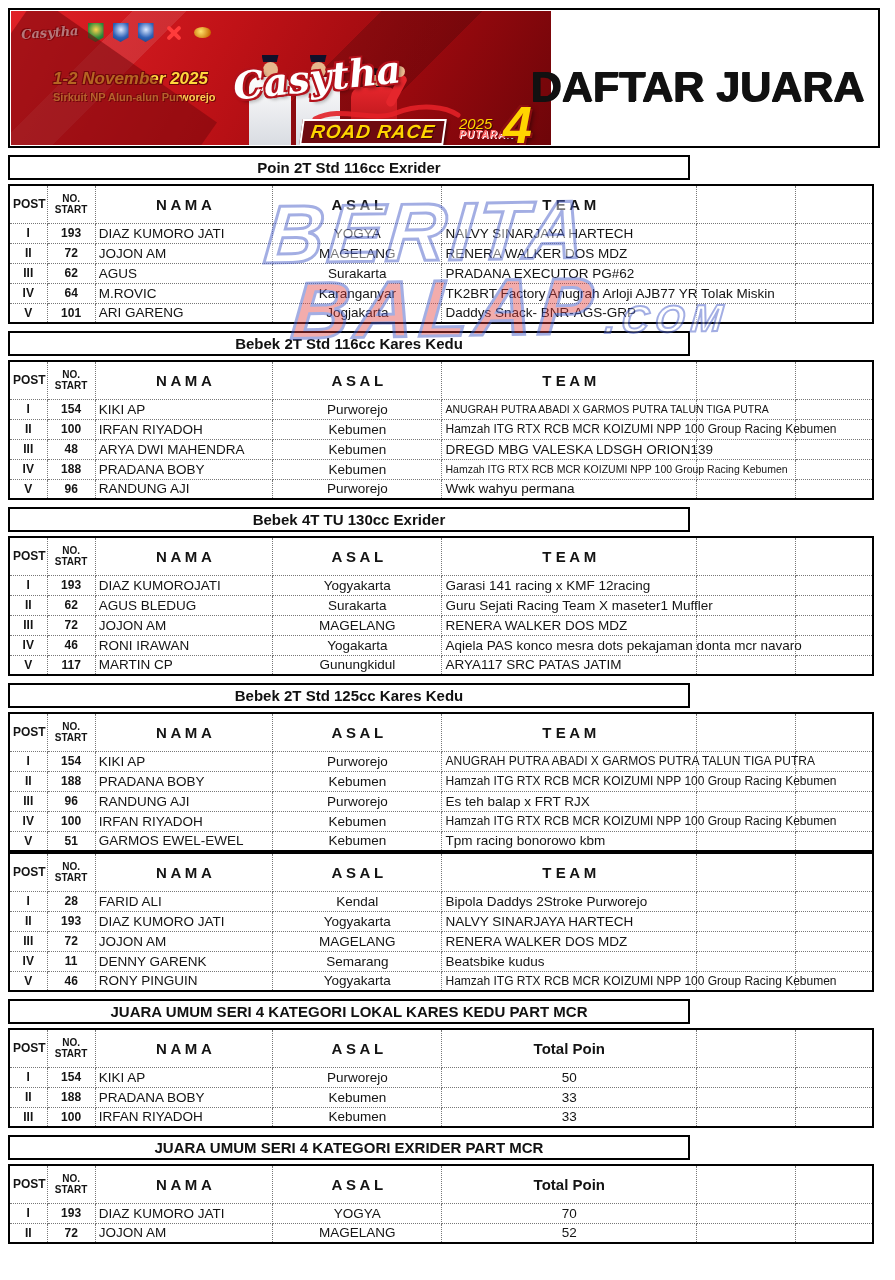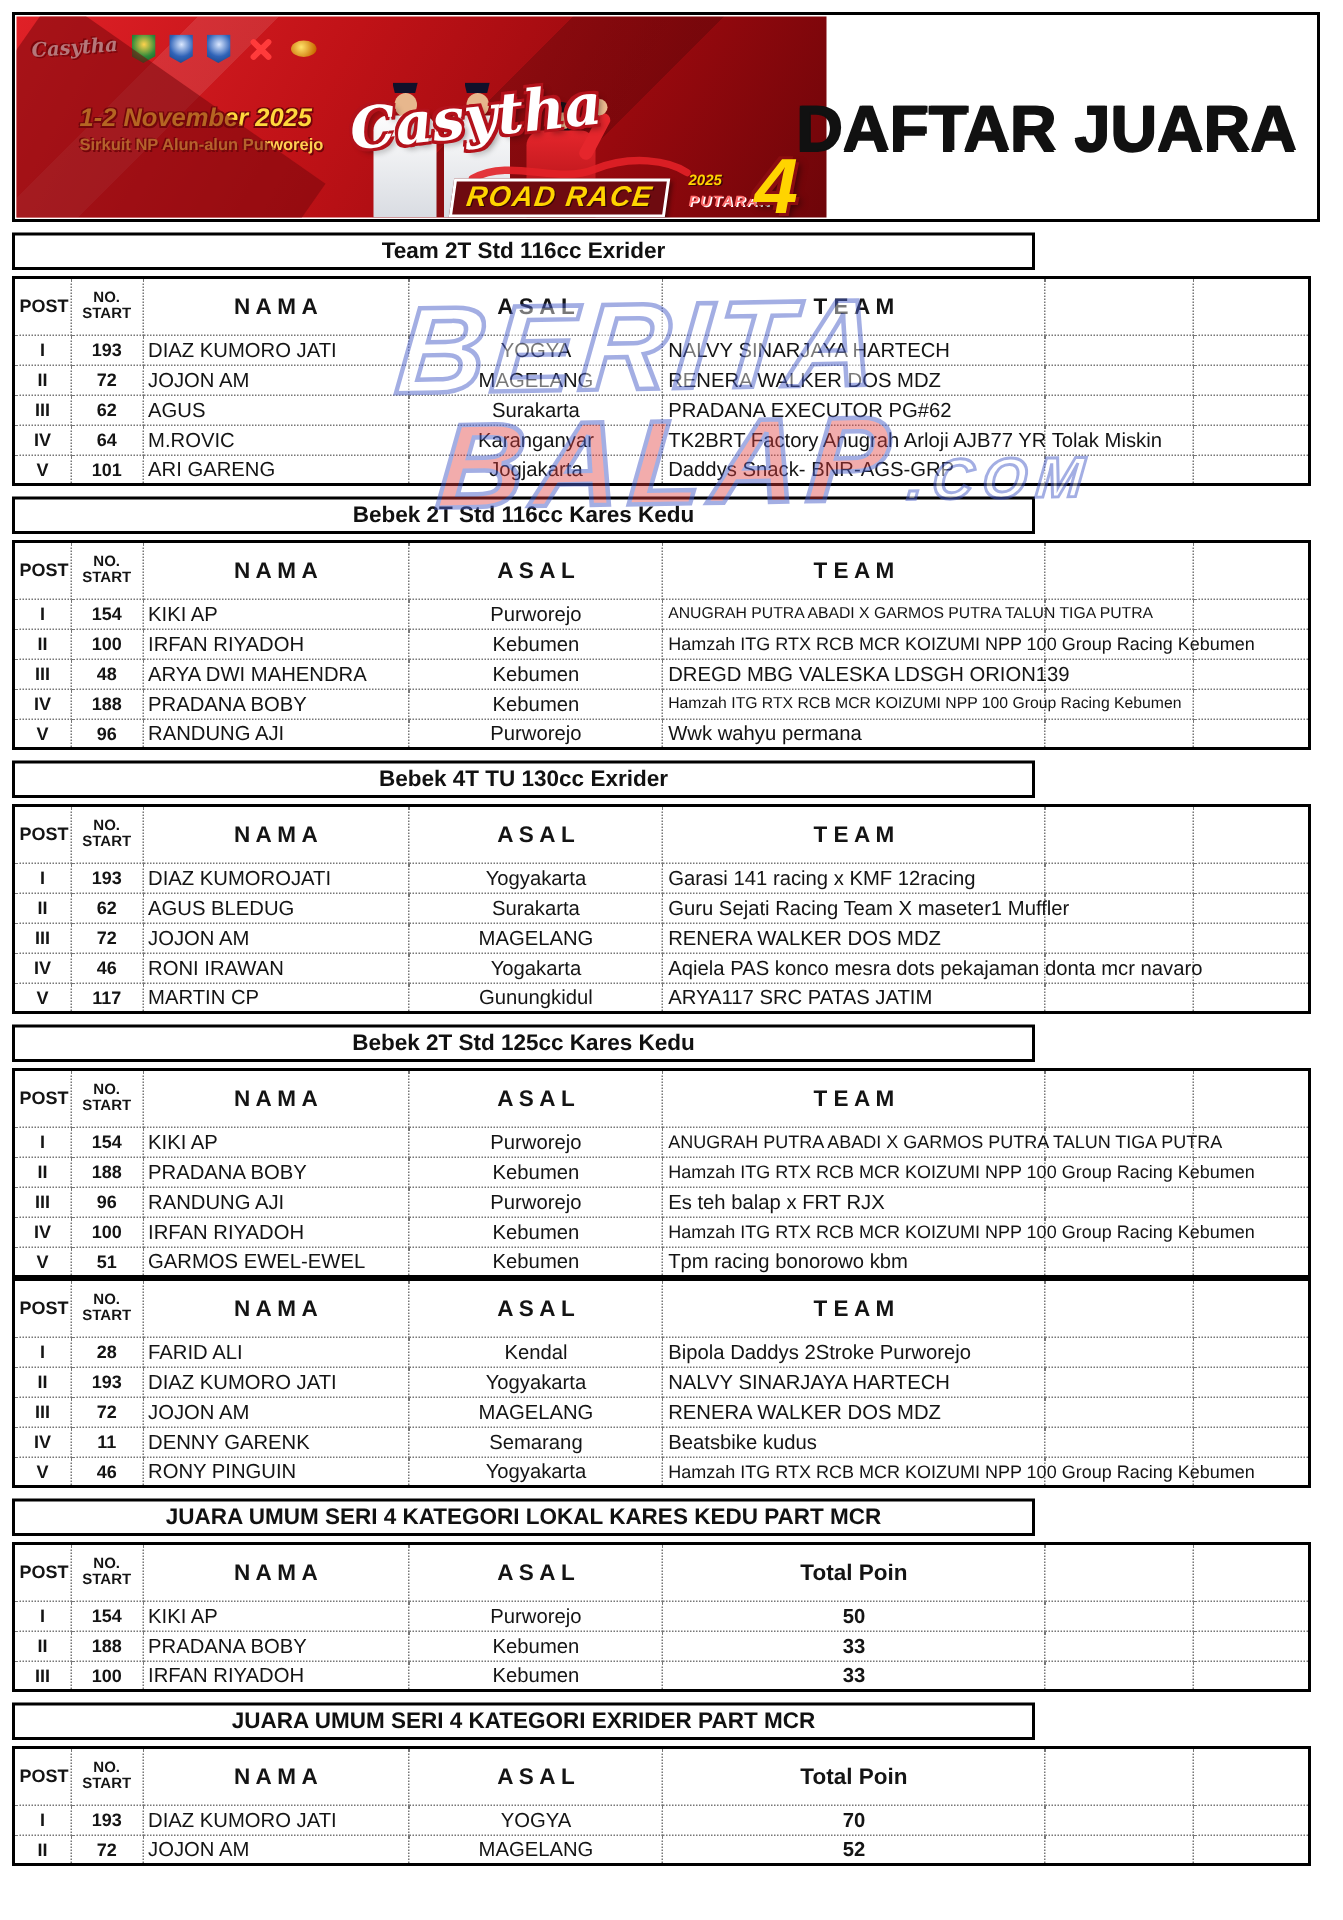--- a/index.html
+++ b/index.html
@@ -47,21 +47,21 @@
                     border-radius:5px; transform:rotate(28deg); }
   .fig.woman .fist { position:absolute; right:-8px; top:-2px; width:11px; height:11px; border-radius:50%; background:#eebd92; }
   .script-big { position:absolute; left:222px; top:44px; font-family:"DejaVu Serif", serif; font-style:italic;
                 font-weight:bold; font-size:38px; color:#fff; transform:rotate(-6deg);
                 text-shadow:2px 2px 0 #b3121b, -2px -2px 0 #b3121b, 2px -2px 0 #b3121b, -2px 2px 0 #b3121b, 3px 3px 4px rgba(0,0,0,.4); }
   .flourish { position:absolute; left:300px; top:92px; width:150px; height:22px; }
   .rr-badge { position:absolute; left:290px; top:108px; transform:skewX(-8deg); background:#6e0b10;
               border:2px solid #fff; padding:0 8px; box-shadow:2px 2px 3px rgba(0,0,0,.4); }
   .rr-text { color:#ffd400; font-weight:bold; font-style:italic; font-size:19px; letter-spacing:1px;
              text-shadow:1px 1px 0 #3a0406; }
-  .rr-year { position:absolute; left:448px; top:104px; font-size:10px; font-weight:bold; font-style:italic;
+  .rr-year { position:absolute; left:448px; top:104px; font-size:15px; font-weight:normal; font-style:italic;
              color:#ffd400; text-shadow:1px 1px 0 #3a0406; }
   .rr-round { position:absolute; left:448px; top:118px; font-size:10px; font-weight:bold; font-style:italic;
               color:#ff6b6b; text-shadow:1px 1px 0 #fff; letter-spacing:1px; }
   .rr-num { position:absolute; left:492px; top:84px; font-size:52px; font-weight:bold; font-style:italic;
             color:#ffd400; text-shadow:2px 2px 0 #8a0d10, -2px -2px 0 #8a0d10, 3px 3px 5px rgba(0,0,0,.5); }
 
   
   .cat-title { width:682px; height:25px; border:2px solid #000; margin:7px 0 4px 0;
                font-size:15px; font-weight:bold; text-align:center; line-height:21px; color:#111; }
   table.results { border-collapse:collapse; table-layout:fixed; width:866px; border:2px solid #000; background:#fff; }
@@ -70,21 +70,21 @@
   table.results tbody tr { height:20px; }
   th.post { font-size:12px; font-weight:bold; padding:0; text-align:center; }
   th.nostart { font-size:10px; font-weight:bold; text-align:center; line-height:1.15; padding:0; }
   th.hbig { font-size:15px; font-weight:bold; text-align:center; }
   td.post { text-align:center; font-weight:bold; font-size:12px; }
   td.no { text-align:center; font-weight:bold; font-size:12px; }
   td.nama { text-align:left; font-size:13.5px; white-space:nowrap; }
   td.asal { text-align:center; font-size:13.5px; }
   td.val { text-align:left; font-size:13.5px; white-space:nowrap; }
   td.val.sm { font-size:10.5px; } td.val.md { font-size:12px; }
-  td.val.points { text-align:center; font-weight:bold; }
+  td.val.points { text-align:center; font-weight:normal; }
   td.blank2, th.blank2 { border-top:none; border-bottom:none; }
   th.blank1 { border-bottom:1px dotted #777; }
 
   
   .wm { position:absolute; left:262px; top:192px; z-index:5; pointer-events:none;
         font-style:italic; font-weight:bold; transform:skewX(-6deg) rotate(-1deg); opacity:.5; }
   .wm .l1 { font-size:82px; line-height:.95; color:rgba(255,255,255,.85);
             -webkit-text-stroke:3px #4a5fc9; letter-spacing:4px; }
   .wm .l2 { font-size:80px; line-height:.95; margin-left:34px; color:rgba(225,60,60,.85);
             -webkit-text-stroke:3px #4a5fc9; letter-spacing:6px; }
@@ -138,21 +138,21 @@
       </div>
       <div class="rr-year">2025</div>
       <div class="rr-round">PUTARAN</div>
       <div class="rr-num">4</div>
     </div>
     <div class="page-title">DAFTAR JUARA</div>
   </div>
 
   <div id="sections">
   <section class="race-section">
-    <div class="cat-title"><span>Team 2T Std 116cc Exrider</span></div>
+    <div class="cat-title"><span>Poin 2T Std 116cc Exrider</span></div>
     <table class="results">
       <colgroup>
         <col style="width:38px">
             <col style="width:48px">
             <col style="width:177px">
         <col style="width:169px">
             <col style="width:254px">
             <col style="width:99px">
             <col style="width:77px">
       </colgroup>

